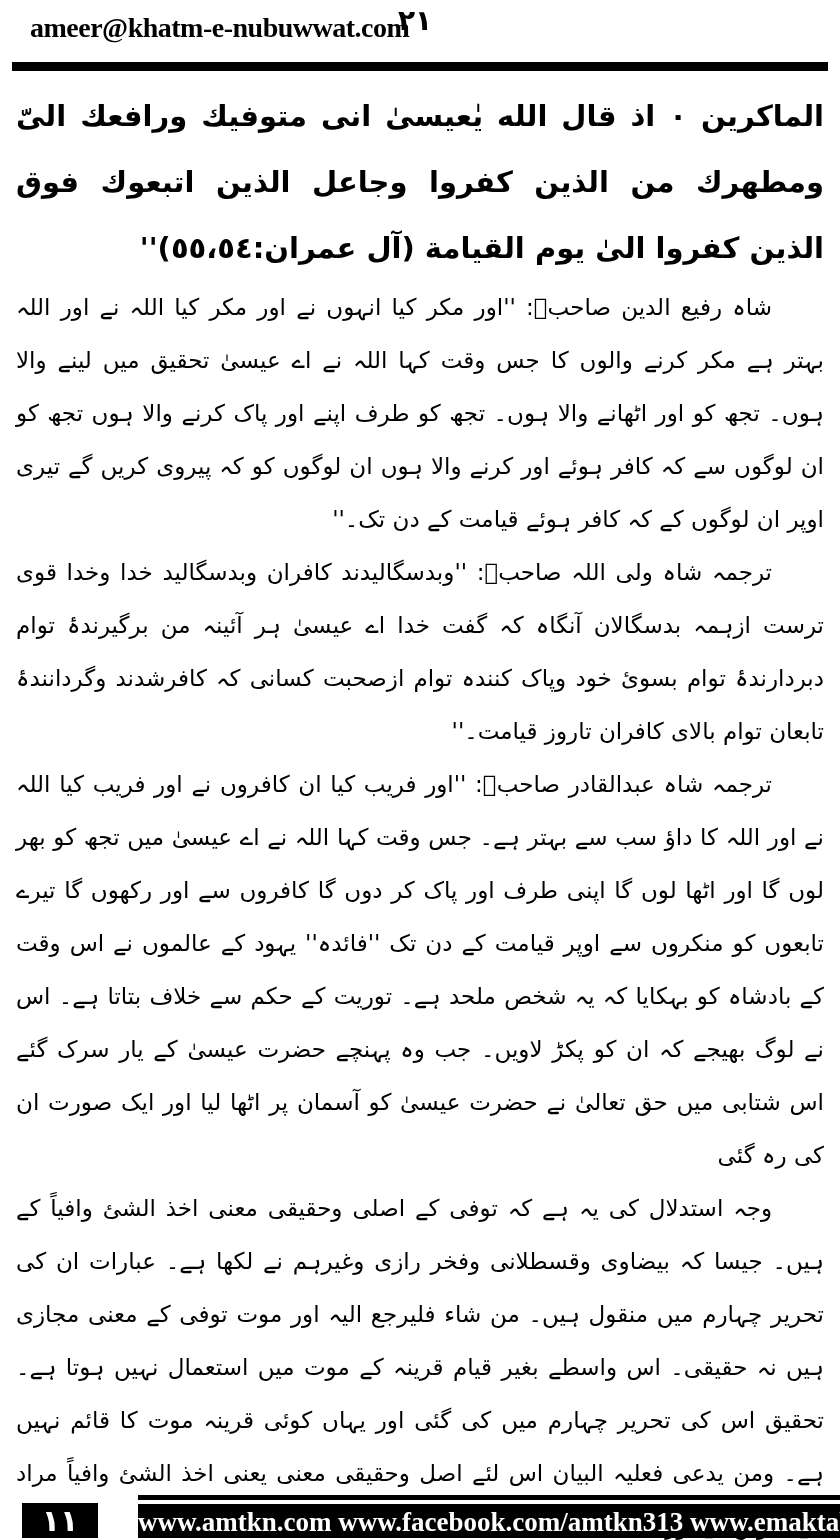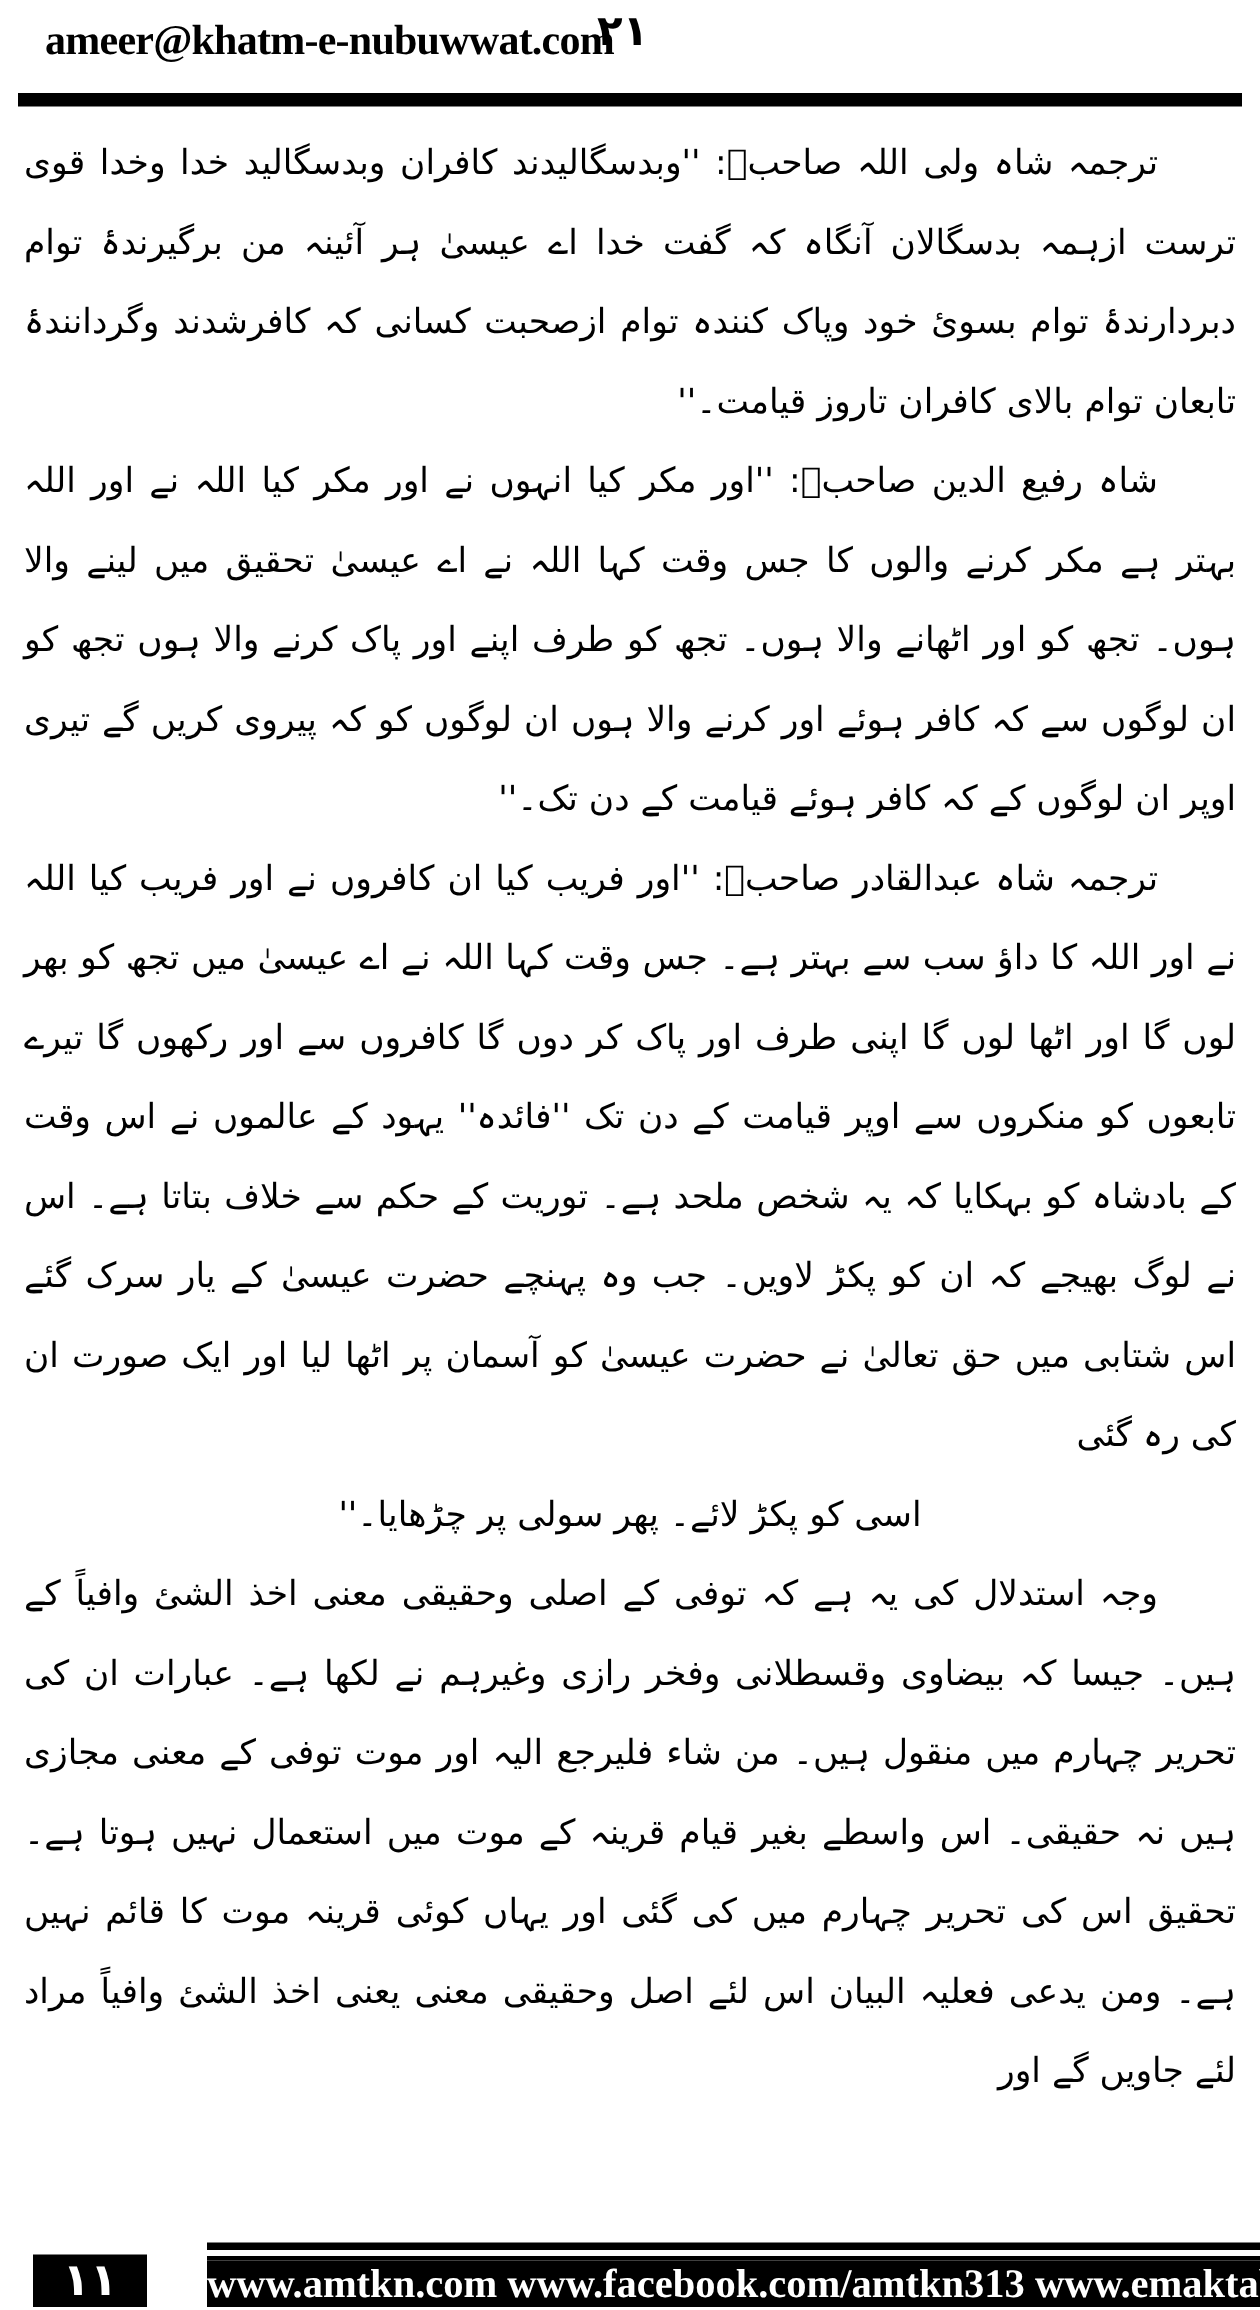--- a/index.html
+++ b/index.html
@@ -85,28 +85,28 @@
 
 <div class="header">
   <div class="header-email">ameer@khatm-e-nubuwwat.com</div>
   <div class="header-pagenum">۲۱</div>
 </div>
 
 <div class="top-rule"></div>
 
 <div class="content">
 
+  <div class="arabic-quote">الماكرين ۰ اذ قال الله يٰعيسىٰ انى متوفيك ورافعك الىّ ومطهرك من الذين كفروا وجاعل الذين اتبعوك فوق الذين كفروا الىٰ يوم القيامة (آل عمران:٥٥،٥٤)''</div>
+
+  <div class="urdu indent">شاہ رفیع الدین صاحبؒ: ''اور مکر کیا انہوں نے اور مکر کیا اللہ نے اور اللہ بہتر ہے مکر کرنے والوں کا جس وقت کہا اللہ نے اے عیسیٰ تحقیق میں لینے والا ہوں۔ تجھ کو اور اٹھانے والا ہوں۔ تجھ کو طرف اپنے اور پاک کرنے والا ہوں تجھ کو ان لوگوں سے کہ کافر ہوئے اور کرنے والا ہوں ان لوگوں کو کہ پیروی کریں گے تیری اوپر ان لوگوں کے کہ کافر ہوئے قیامت کے دن تک۔''</div>
 
   <div class="urdu indent">ترجمہ شاہ ولی اللہ صاحبؒ: ''وبدسگالیدند کافران وبدسگالید خدا وخدا قوی ترست ازہمہ بدسگالان آنگاہ کہ گفت خدا اے عیسیٰ ہر آئینہ من برگیرندۂ توام دبردارندۂ توام بسوئ خود وپاک کنندہ توام ازصحبت کسانی کہ کافرشدند وگردانندۂ تابعان توام بالای کافران تاروز قیامت۔''</div>
 
-  <div class="urdu indent">شاہ رفیع الدین صاحبؒ: ''اور مکر کیا انہوں نے اور مکر کیا اللہ نے اور اللہ بہتر ہے مکر کرنے والوں کا جس وقت کہا اللہ نے اے عیسیٰ تحقیق میں لینے والا ہوں۔ تجھ کو اور اٹھانے والا ہوں۔ تجھ کو طرف اپنے اور پاک کرنے والا ہوں تجھ کو ان لوگوں سے کہ کافر ہوئے اور کرنے والا ہوں ان لوگوں کو کہ پیروی کریں گے تیری اوپر ان لوگوں کے کہ کافر ہوئے قیامت کے دن تک۔''</div>
-
   <div class="urdu indent">ترجمہ شاہ عبدالقادر صاحبؒ: ''اور فریب کیا ان کافروں نے اور فریب کیا اللہ نے اور اللہ کا داؤ سب سے بہتر ہے۔ جس وقت کہا اللہ نے اے عیسیٰ میں تجھ کو بھر لوں گا اور اٹھا لوں گا اپنی طرف اور پاک کر دوں گا کافروں سے اور رکھوں گا تیرے تابعوں کو منکروں سے اوپر قیامت کے دن تک ''فائدہ'' یہود کے عالموں نے اس وقت کے بادشاہ کو بہکایا کہ یہ شخص ملحد ہے۔ توریت کے حکم سے خلاف بتاتا ہے۔ اس نے لوگ بھیجے کہ ان کو پکڑ لاویں۔ جب وہ پہنچے حضرت عیسیٰ کے یار سرک گئے اس شتابی میں حق تعالیٰ نے حضرت عیسیٰ کو آسمان پر اٹھا لیا اور ایک صورت ان کی رہ گئی</div>
 
-  <div class="urdu center-line">اسی کو پکڑ لائے۔ پھر سولی پر چڑھایا۔''</div>
 
   <div class="urdu indent">وجہ استدلال کی یہ ہے کہ توفی کے اصلی وحقیقی معنی اخذ الشئ وافیاً کے ہیں۔ جیسا کہ بیضاوی وقسطلانی وفخر رازی وغیرہم نے لکھا ہے۔ عبارات ان کی تحریر چہارم میں منقول ہیں۔ من شاء فلیرجع الیہ اور موت توفی کے معنی مجازی ہیں نہ حقیقی۔ اس واسطے بغیر قیام قرینہ کے موت میں استعمال نہیں ہوتا ہے۔ تحقیق اس کی تحریر چہارم میں کی گئی اور یہاں کوئی قرینہ موت کا قائم نہیں ہے۔ ومن یدعی فعلیہ البیان اس لئے اصل وحقیقی معنی یعنی اخذ الشئ وافیاً مراد لئے جاویں گے اور</div>
 
 </div>
 
 <div class="footer">
   <div class="footer-pagebox">۱۱</div>
   <div class="footer-right">
     <div class="footer-rules"></div>
     <div class="footer-bar">www.amtkn.com www.facebook.com/amtkn313 www.emaktaba.info</div>

